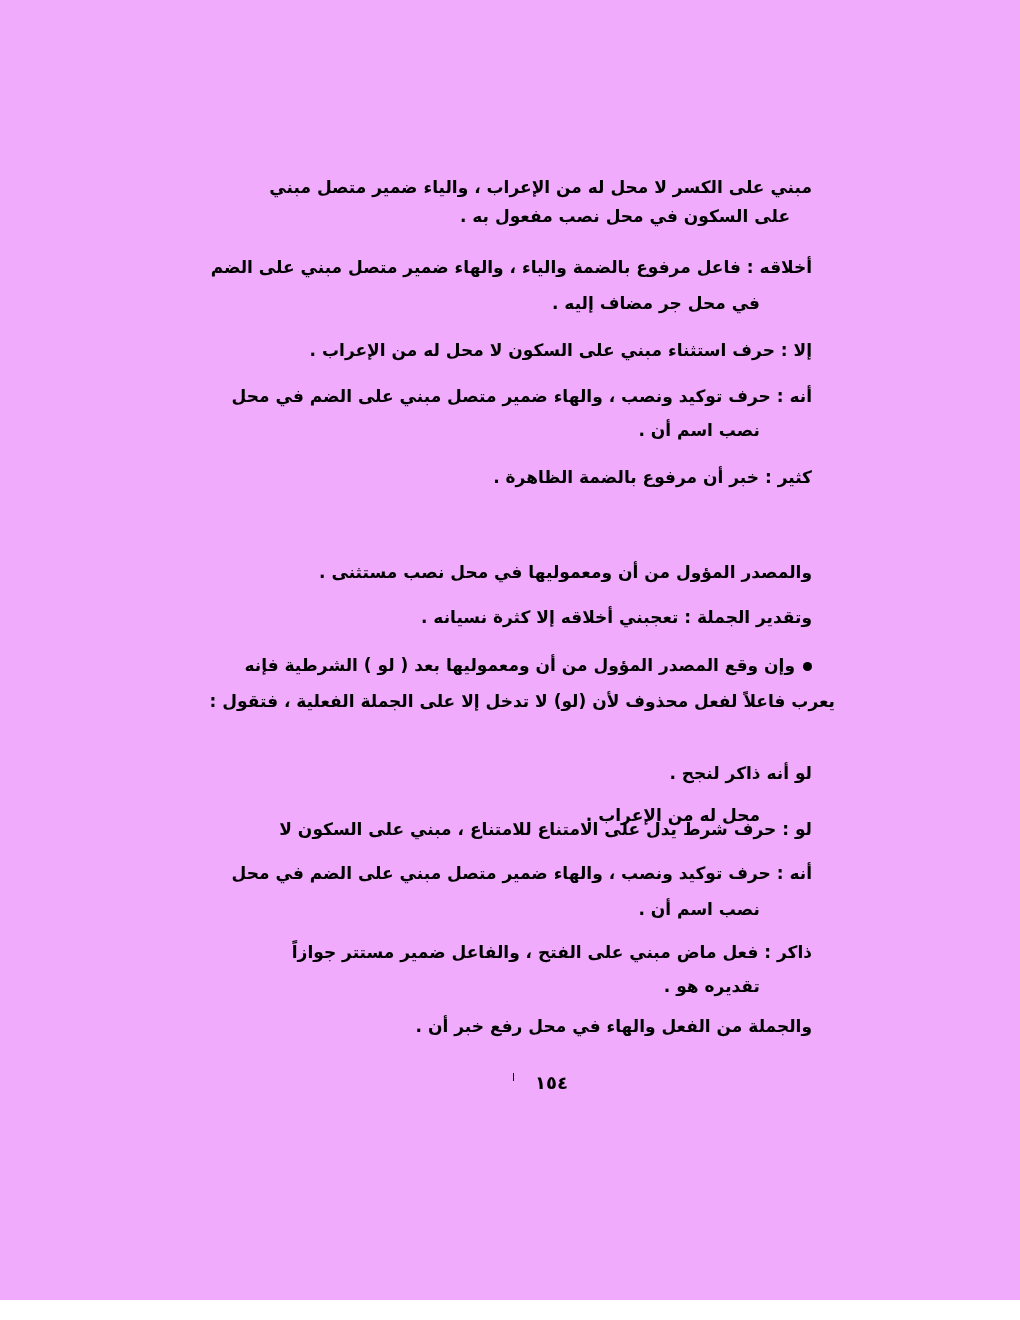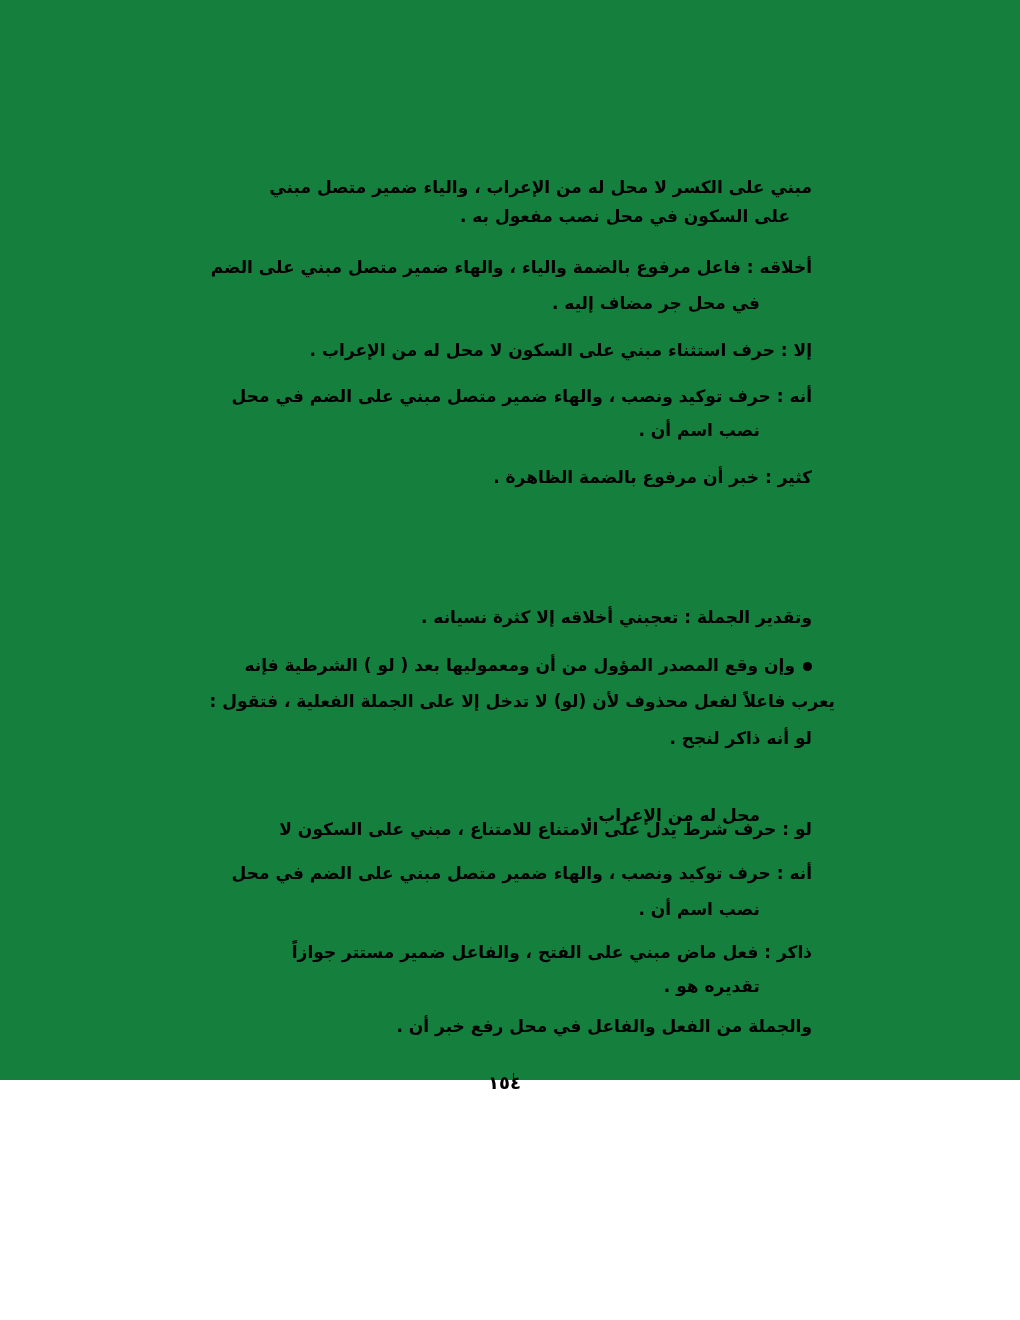--- a/index.html
+++ b/index.html
@@ -13,22 +13,22 @@
       position: relative;
       overflow: hidden;
       font-family: "DejaVu Sans", sans-serif;
       color: #000000;
     }
     .page {
       position: absolute;
       left: 0;
       top: 0;
       width: 1020px;
-      height: 1080px;
-      background: #15803d;
+      height: 1300px;
+      background: #f0abfc;
     }
     .line {
       position: absolute;
       direction: rtl;
       unicode-bidi: plaintext;
       white-space: nowrap;
       font-size: 17px;
       line-height: 26px;
       font-weight: bold;
       text-align: right;
@@ -36,21 +36,21 @@
     
     .r812 { right: 208px; }
     .r790 { right: 230px; margin-left: 40px; }
     .r760 { right: 260px; }
     .r835 { right: 185px; }
     .page-number {
       position: absolute;
       left: 488px;
       top: 1072px;
       width: 80px;
-      text-align: left;
+      text-align: right;
       font-size: 18px;
       font-weight: bold;
       direction: rtl;
     }
     .tick-mark {
       position: absolute;
       left: 513px;
       top: 1073px;
       width: 1px;
       height: 8px;
@@ -78,37 +78,38 @@
   <div class="line r760" style="top:290px;margin-left:32px;">في محل جر مضاف إليه .</div>
 
   <div class="line r812" style="top:337px;">إلا  :  حرف استثناء مبني على السكون لا محل له من الإعراب .</div>
 
   <div class="line r812" style="top:383px;">أنه  :  حرف توكيد ونصب ، والهاء ضمير متصل مبني على الضم في محل</div>
   <div class="line r760" style="top:417px;">نصب اسم أن .</div>
 
   <div class="line r812" style="top:464px;">كثير : خبر أن مرفوع بالضمة الظاهرة .</div>
 
 
+  <div class="line r812" style="top:559px;">والمصدر المؤول من أن ومعموليها في محل نصب مستثنى .</div>
 
   <div class="line r812" style="top:604px;">وتقدير الجملة : تعجبني أخلاقه إلا كثرة نسيانه .</div>
 
   <div class="line r812" style="top:652px;margin-left:32px;">
     <span class="bullet"></span><span>وإن وقع المصدر المؤول من أن ومعموليها بعد ( لو ) الشرطية فإنه</span>
   </div>
   <div class="line r835" style="top:688px;">يعرب فاعلاً لفعل محذوف لأن (لو) لا تدخل إلا على الجملة الفعلية ، فتقول :</div>
 
-  <div class="line r812" style="top:725px;margin-left:36px;">لو أنه ذاكر لنجح .</div>
+  <div class="line r812" style="top:760px;margin-left:36px;">لو أنه ذاكر لنجح .</div>
 
   <div class="line r812" style="top:816px;">لو  :  حرف شرط يدل على الامتناع للامتناع ، مبني على السكون لا</div>
   <div class="line r760" style="top:802px;">محل له من الإعراب .</div>
 
   <div class="line r812" style="top:860px;">أنه  :  حرف توكيد ونصب ، والهاء ضمير متصل مبني على الضم في محل</div>
   <div class="line r760" style="top:896px;">نصب اسم أن .</div>
 
   <div class="line r812" style="top:939px;">ذاكر : فعل ماض مبني على الفتح ، والفاعل ضمير مستتر جوازاً</div>
   <div class="line r760" style="top:973px;">تقديره هو .</div>
 
-  <div class="line r812" style="top:1013px;">والجملة من الفعل والفاعل في محل رفع خبر أن .</div>
+  <div class="line r812" style="top:1013px;">والجملة من الفعل والهاء في محل رفع خبر أن .</div>
 
   <span class="tick-mark"></span>
   <div class="page-number">١٥٤</div>
 
 </div>
 
 </body></html>

